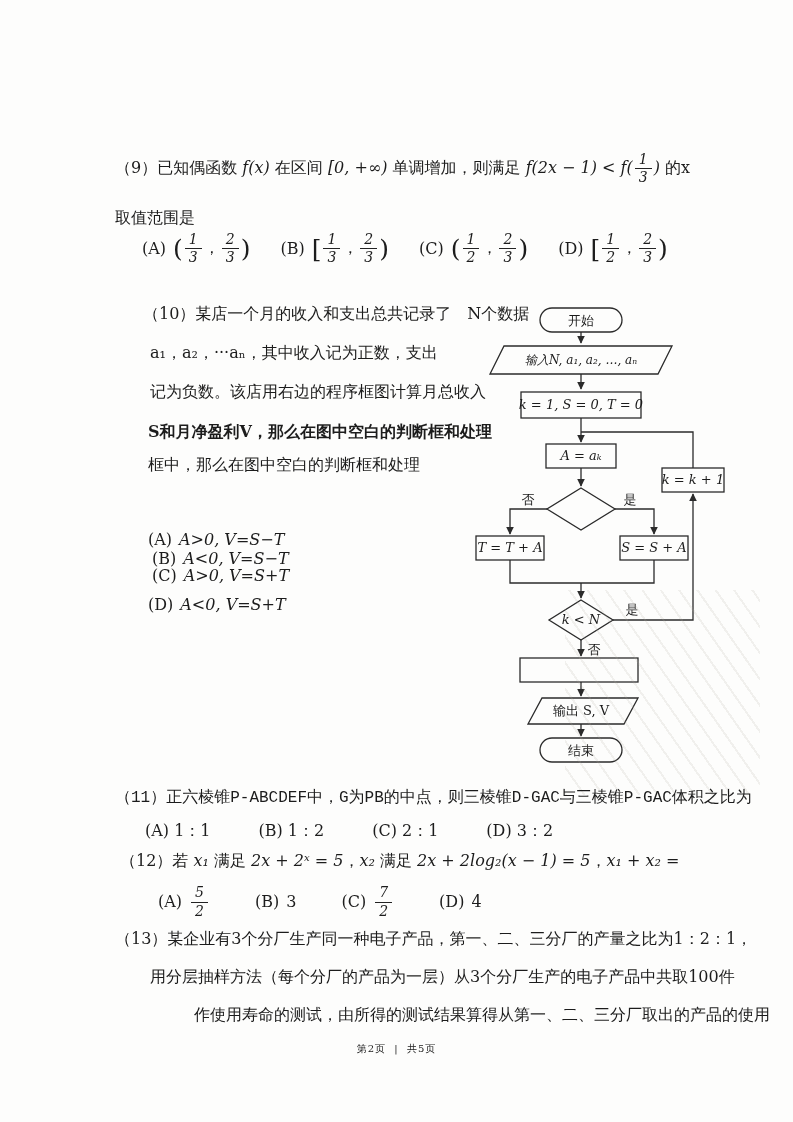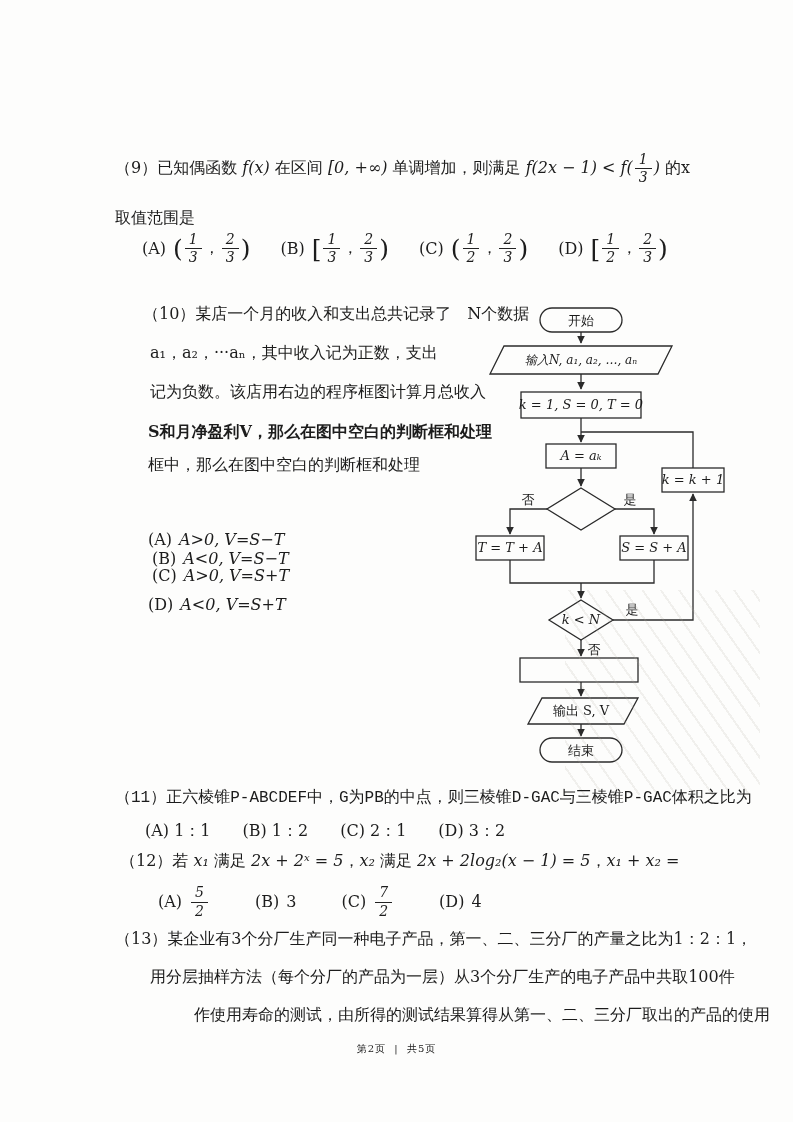--- a/index.html
+++ b/index.html
@@ -166,21 +166,21 @@
     <text x="113" y="417">输出 S, V</text>
     <text x="113" y="457">结束</text>
   </g>
 </svg>
 </div>
 
 <div class="abs" style="left:565px; top:590px; width:195px; height:205px; pointer-events:none;
             background:repeating-linear-gradient(55deg, rgba(175,170,158,0.16) 0 2px, transparent 2px 15px);"></div>
 
 <div class="abs line" style="left:115px; top:788px;font-family:Liberation Mono, monospace;">（11）正六棱锥P-ABCDEF中，G为PB的中点，则三棱锥D-GAC与三棱锥P-GAC体积之比为</div>
-<div class="abs optrow" style="left:145px; top:820px; gap:32px;">
+<div class="abs optrow" style="left:145px; top:820px; gap:48px;">
   <span class="line">(A) 1：1</span>
   <span class="line">(B) 1：2</span>
   <span class="line">(C) 2：1</span>
   <span class="line">(D) 3：2</span>
 </div>
 
 <div class="abs line" style="left:120px; top:850px;">
   <span>（12）若 </span><span class="math">x₁</span><span> 满足 </span><span class="math">2x + 2ˣ = 5</span><span>，</span><span class="math">x₂</span><span> 满足 </span><span class="math">2x + 2log₂(x − 1) = 5</span><span>，</span><span class="math">x₁ + x₂ =</span>
 </div>
 <div class="abs optrow" style="left:158px; top:880px; gap:45px; height:44px;">

